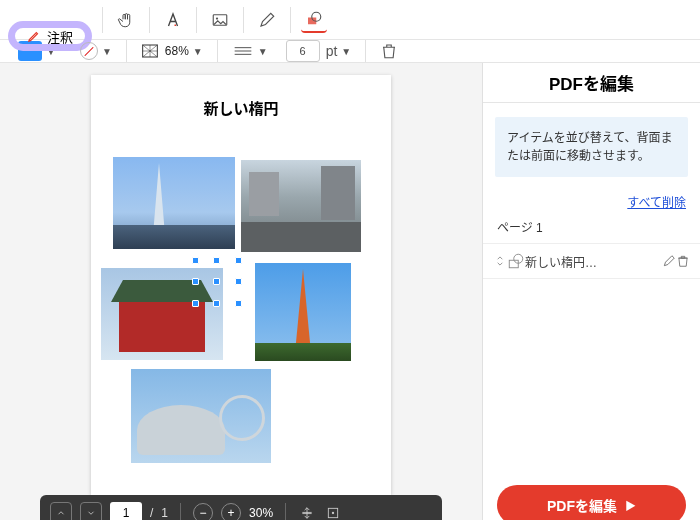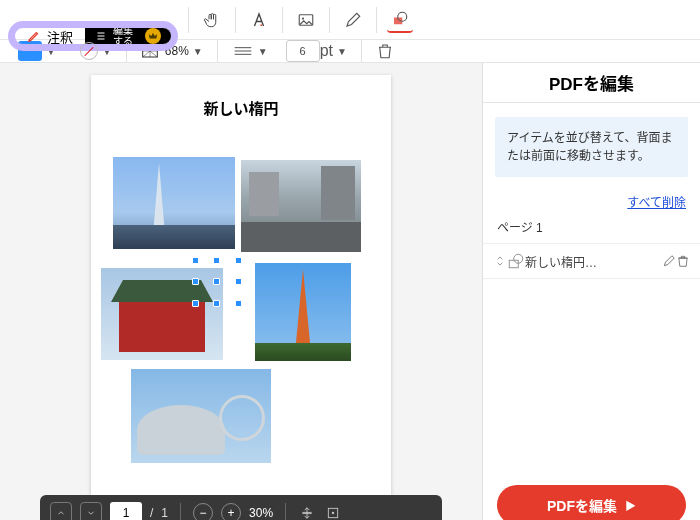--- a/index.html
+++ b/index.html
@@ -21,21 +21,21 @@
   .propbar{height:40px;background:#fff;display:flex;align-items:center;padding:0 18px;border-bottom:1px solid #e5e5e5;}
   .swatch{width:24px;height:20px;background:#2a90ff;border-radius:3px;cursor:pointer;}
   .chev{font-size:10px;color:#555;margin-left:4px;cursor:pointer;}
   .none-fill{width:18px;height:18px;border:1px solid #bbb;border-radius:50%;position:relative;margin-left:24px;cursor:pointer;}
   .none-fill::after{content:"";position:absolute;left:2px;right:2px;top:50%;height:1px;background:#d00;transform:rotate(-45deg);}
   .pb-sep{width:1px;height:22px;background:#e0e0e0;margin:0 14px;}
   .scale-hatch{width:18px;height:14px;display:flex;align-items:center;justify-content:center;cursor:pointer;}
   .zoom-val{font-size:12px;color:#222;margin-left:6px;}
   .line-sel{width:22px;height:10px;}
   .ptbox{width:34px;height:22px;border:1px solid #ccc;border-radius:3px;display:flex;align-items:center;justify-content:center;font-size:11px;color:#444;}
-  .pttxt{font-size:16px;color:#555;}
+  .pttxt{font-size:14px;color:#555;margin-left:6px;}
   .trash{width:18px;height:18px;cursor:pointer;}
   
   .main{flex:1;display:flex;}
   .canvas-wrap{flex:1;position:relative;display:flex;flex-direction:column;overflow:hidden;}
   .canvas-pad{flex:1;display:flex;justify-content:center;align-items:flex-start;overflow:auto;padding:12px 0 0 0;}
   .page{width:300px;height:420px;background:#fff;box-shadow:0 1px 4px rgba(0,0,0,0.2);position:relative;}
   .doc-title{position:absolute;left:0;right:0;top:22px;text-align:center;font-weight:bold;font-size:15px;}
   .photo{position:absolute;}
   .photo div{width:100%;height:100%;}
   .sel-handles{position:absolute;width:44px;height:44px;left:104px;top:185px;}
@@ -67,31 +67,20 @@
 <div id="app">
 
   <div class="topbar">
     <div class="pill">
       <div class="pill-left">
         <svg class="red-pen" viewBox="0 0 24 24">
             <path d="M3 21l3-1 12-12-2-2L4 18l-1 3z" fill="none" stroke="#e43b2c" stroke-width="2"></path>
           </svg>
         <span>注釈</span>
       </div>
-      <div class="pill-right">
-        <svg class="ico" viewBox="0 0 24 24">
-            <path d="M5 6h14M5 12h14M5 18h14" stroke="#fff" stroke-width="2"></path>
-          </svg>
-        <div class="edit-lbl"><span>編集</span><br><span>する</span></div>
-        <div class="crown">
-          <svg width="10" height="10" viewBox="0 0 24 24">
-              <path d="M4 18h16l2-10-6 4-4-8-4 8-6-4 2 10z" fill="#4a3b00"></path>
-            </svg>
-        </div>
-      </div>
     </div>
     <div class="tb-sep"></div>
     <div class="top-icon">
       <svg width="18" height="18" viewBox="0 0 24 24">
           <path d="M8 11V6a1.5 1.5 0 013 0v5V5a1.5 1.5 0 013 0v6V6a1.5 1.5 0 013 0v9c0 3-2 6-6 6s-6-2-7-5l-2-4c-.5-1 .5-2 1.5-1.5L8 14" fill="none" stroke="#444" stroke-width="1.3"></path>
         </svg>
     </div>
     <div class="tb-sep"></div>
     <div class="top-icon">
       <svg width="18" height="18" viewBox="0 0 24 24">

